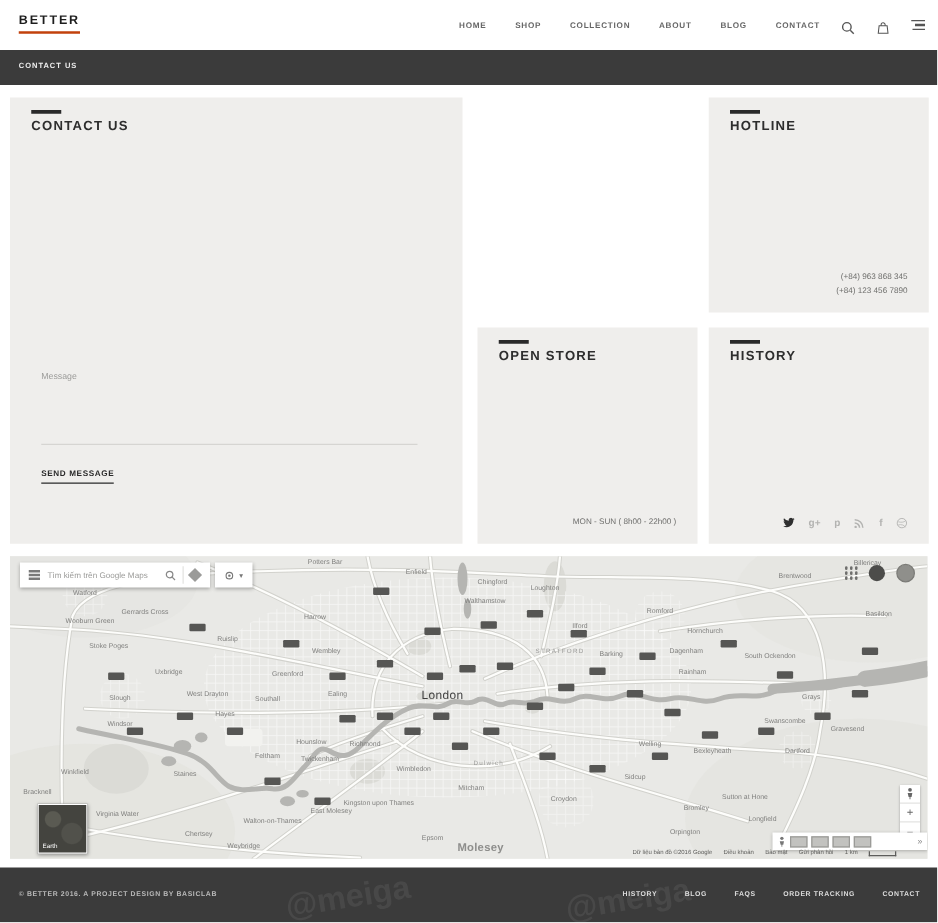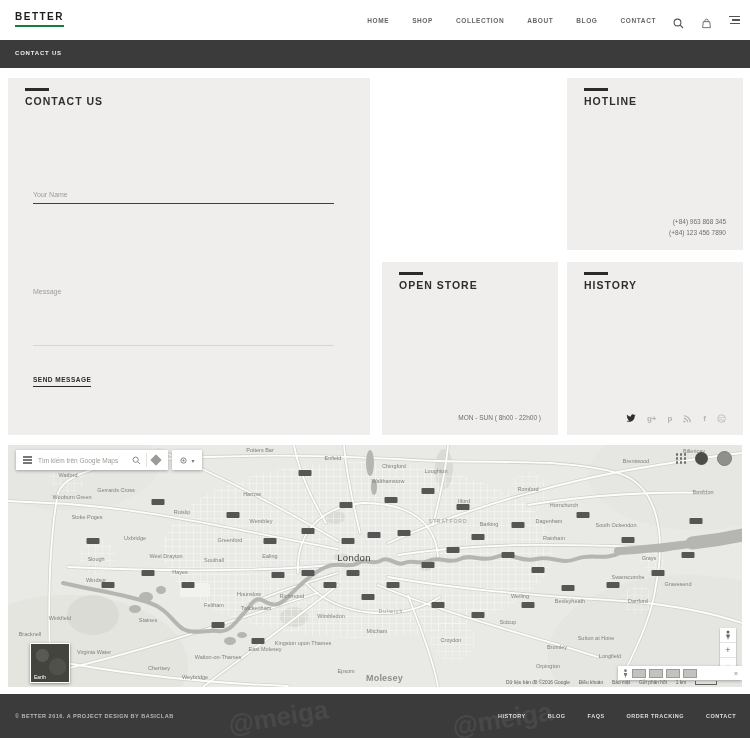--- a/index.html
+++ b/index.html
@@ -3,21 +3,21 @@
 <meta charset="utf-8">
 <style>
   html,body{margin:0;padding:0;background:#fff;}
   *{box-sizing:border-box;}
   #page{position:relative;width:750px;height:738px;background:#fff;overflow:hidden;
         font-family:"Liberation Sans","DejaVu Sans",sans-serif;color:#2e2e2e;}
 
   
   #header{position:absolute;left:0;top:0;width:750px;height:40px;background:#fff;}
   #logo{position:absolute;left:15px;top:11px;font-size:10px;font-weight:bold;letter-spacing:1.5px;
-        color:#1d1d1d;border-bottom:2px solid #15803d;padding-bottom:3px;}
+        color:#1d1d1d;border-bottom:2px solid #c2410c;padding-bottom:3px;}
   #nav{position:absolute;right:94px;top:0;height:40px;display:flex;align-items:center;gap:23px;}
   .nav-item{font-size:6.5px;font-weight:bold;color:#666;letter-spacing:.6px;cursor:pointer;}
   #header-icons{position:absolute;right:10px;top:0;height:40px;display:flex;align-items:center;gap:17px;}
   .hicon{width:11px;height:11px;display:inline-block;}
   .menu-bars{display:flex;flex-direction:column;align-items:flex-end;gap:2px;width:11px;}
   .menu-bars i{display:block;height:1.4px;background:#555;}
   .menu-bars i:nth-child(1){width:11px;}.menu-bars i:nth-child(2){width:8px;}.menu-bars i:nth-child(3){width:10px;}
 
   
   #crumb-bar{position:absolute;left:0;top:40px;width:750px;height:28px;background:#3b3b3b;overflow:hidden;}
@@ -36,21 +36,21 @@
   .panel-title{position:absolute;left:17px;top:17px;font-size:10.5px;font-weight:bold;letter-spacing:1px;color:#2e2e2e;}
   .panel-lines{position:absolute;right:17px;bottom:12px;text-align:right;font-size:6.5px;color:#6e6e6c;line-height:11px;}
 
   .ffield{position:absolute;left:25px;width:301px;background:transparent;border:none;outline:none;
           border-bottom:1px solid #d6d5d2;font-size:7px;color:#444;padding:0 0 5px 0;
           font-family:"Liberation Sans","DejaVu Sans",sans-serif;}
   .ffield::placeholder{color:#9c9c9a;}
   #f-name{top:113px;border-bottom:1.5px solid #3f3f3f;}
   #f-email{top:146px;}
   #f-subject{top:181px;}
-  #f-message{top:210px;height:58px;resize:none;}
+  #f-message{top:220px;height:58px;resize:none;}
   #send-btn{position:absolute;left:25px;top:298px;background:none;border:none;padding:0 0 3px 0;
             font-size:6.5px;font-weight:bold;letter-spacing:.5px;color:#2a2a2a;
             border-bottom:1px solid #2a2a2a;cursor:pointer;font-family:inherit;}
 
   .social-row{position:absolute;right:17px;bottom:12px;display:flex;align-items:center;gap:11px;}
   .sicon{font-size:8px;font-weight:bold;color:#b3b3b1;line-height:8px;cursor:pointer;}
   .sicon svg{display:block;}
 
   
   #map{position:absolute;left:8px;top:445px;width:734px;height:242px;background:#e9e9e6;overflow:hidden;cursor:grab;}
@@ -139,21 +139,20 @@
 
   <div id="crumb-bar">
     <span id="crumb-label">CONTACT US</span>
     <span class="watermark" style="left:228px;top:32px;">@meiga</span>
 
   </div>
 
   <div class="panel" id="panel-form">
     <div class="kicker"></div>
     <div class="panel-title">CONTACT US</div>
-    <input class="ffield" id="f-name" placeholder="Your Name" style="">
     <textarea class="ffield" id="f-message" placeholder="Message" style=""></textarea>
     <button id="send-btn">SEND MESSAGE</button>
   </div>
 
 
   <div class="panel" id="panel-open">
     <div class="kicker"></div>
     <div class="panel-title">OPEN STORE</div>
     <div class="panel-lines">MON - SUN ( 8h00 - 22h00 )</div>
   </div>

